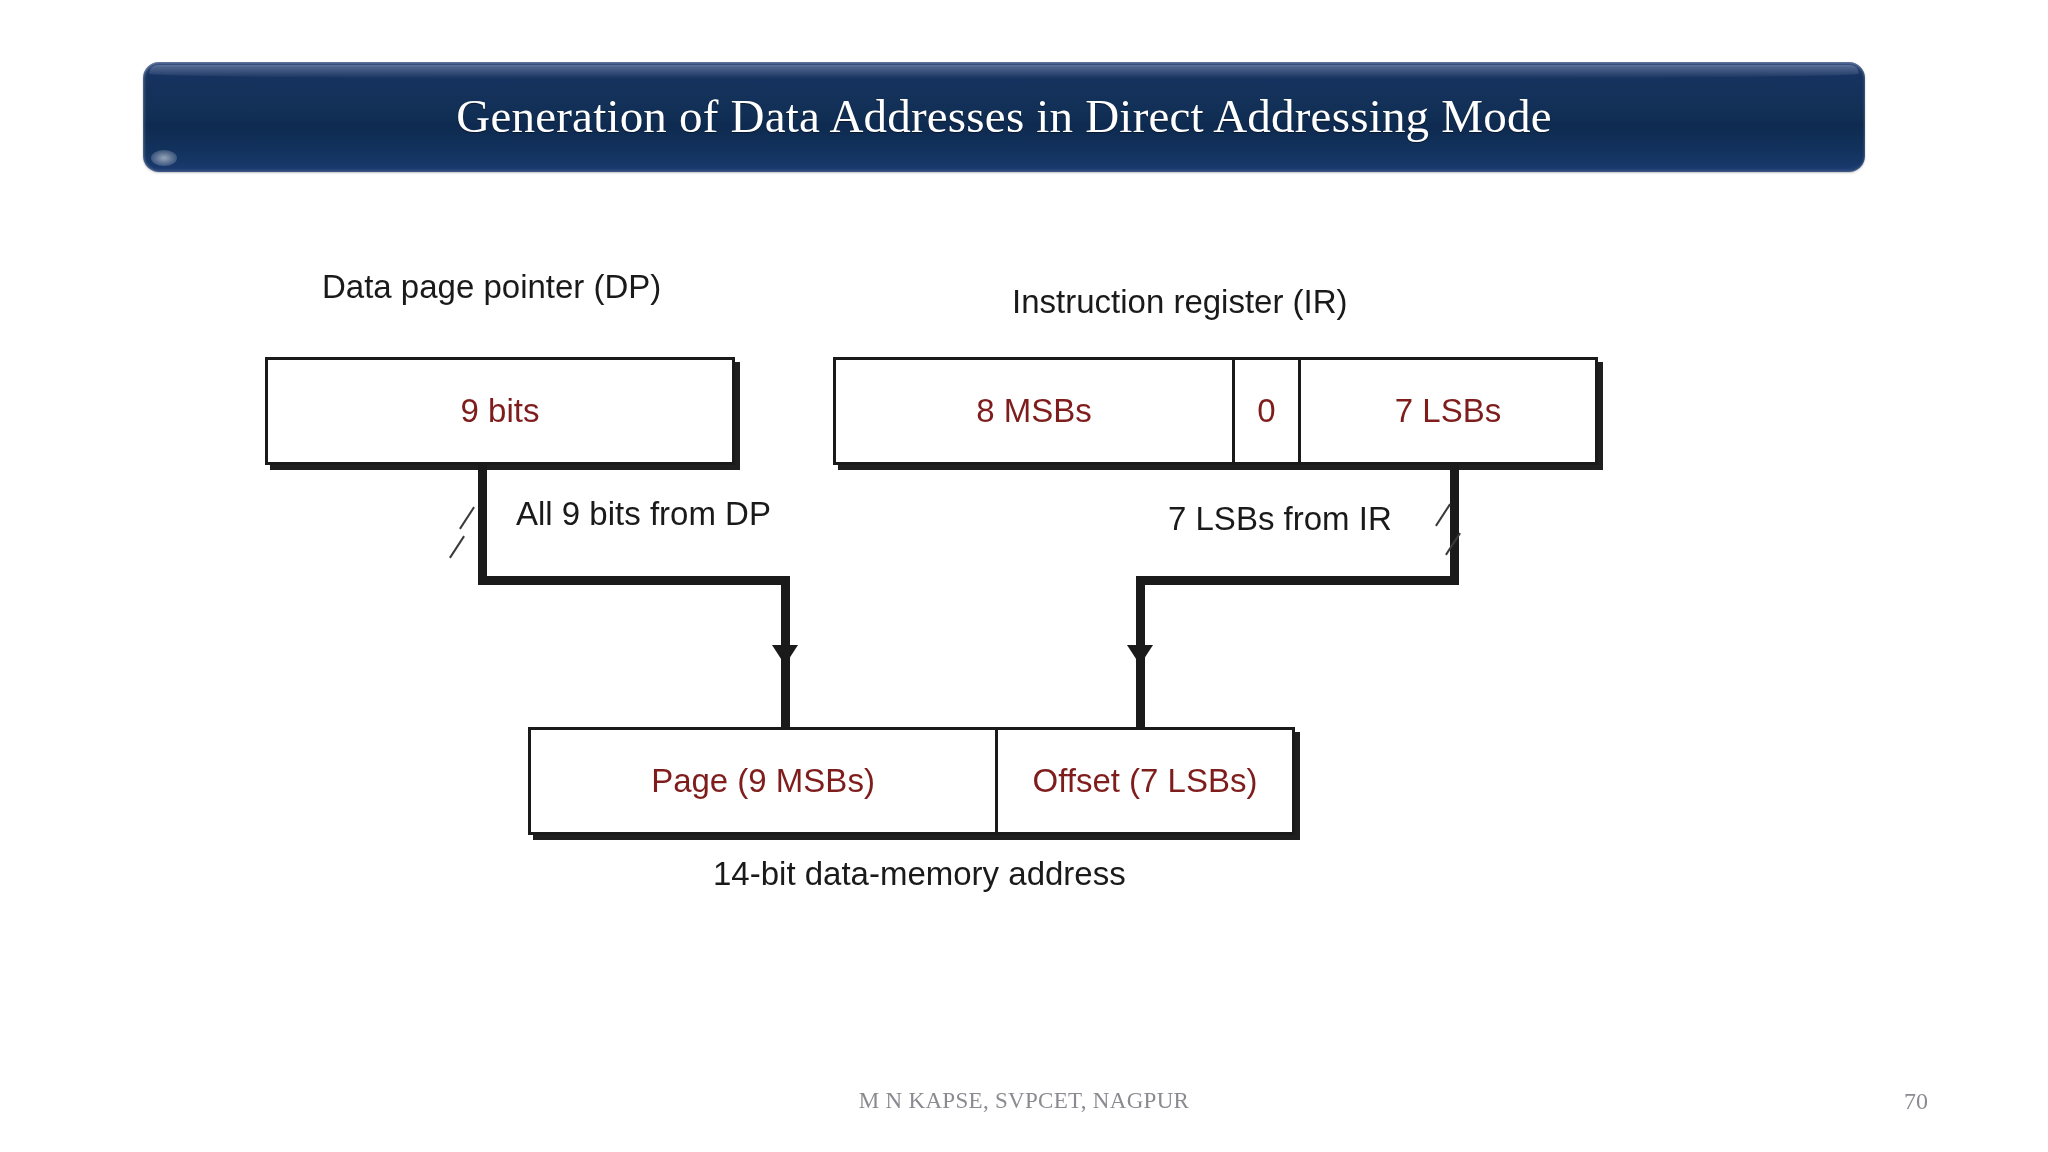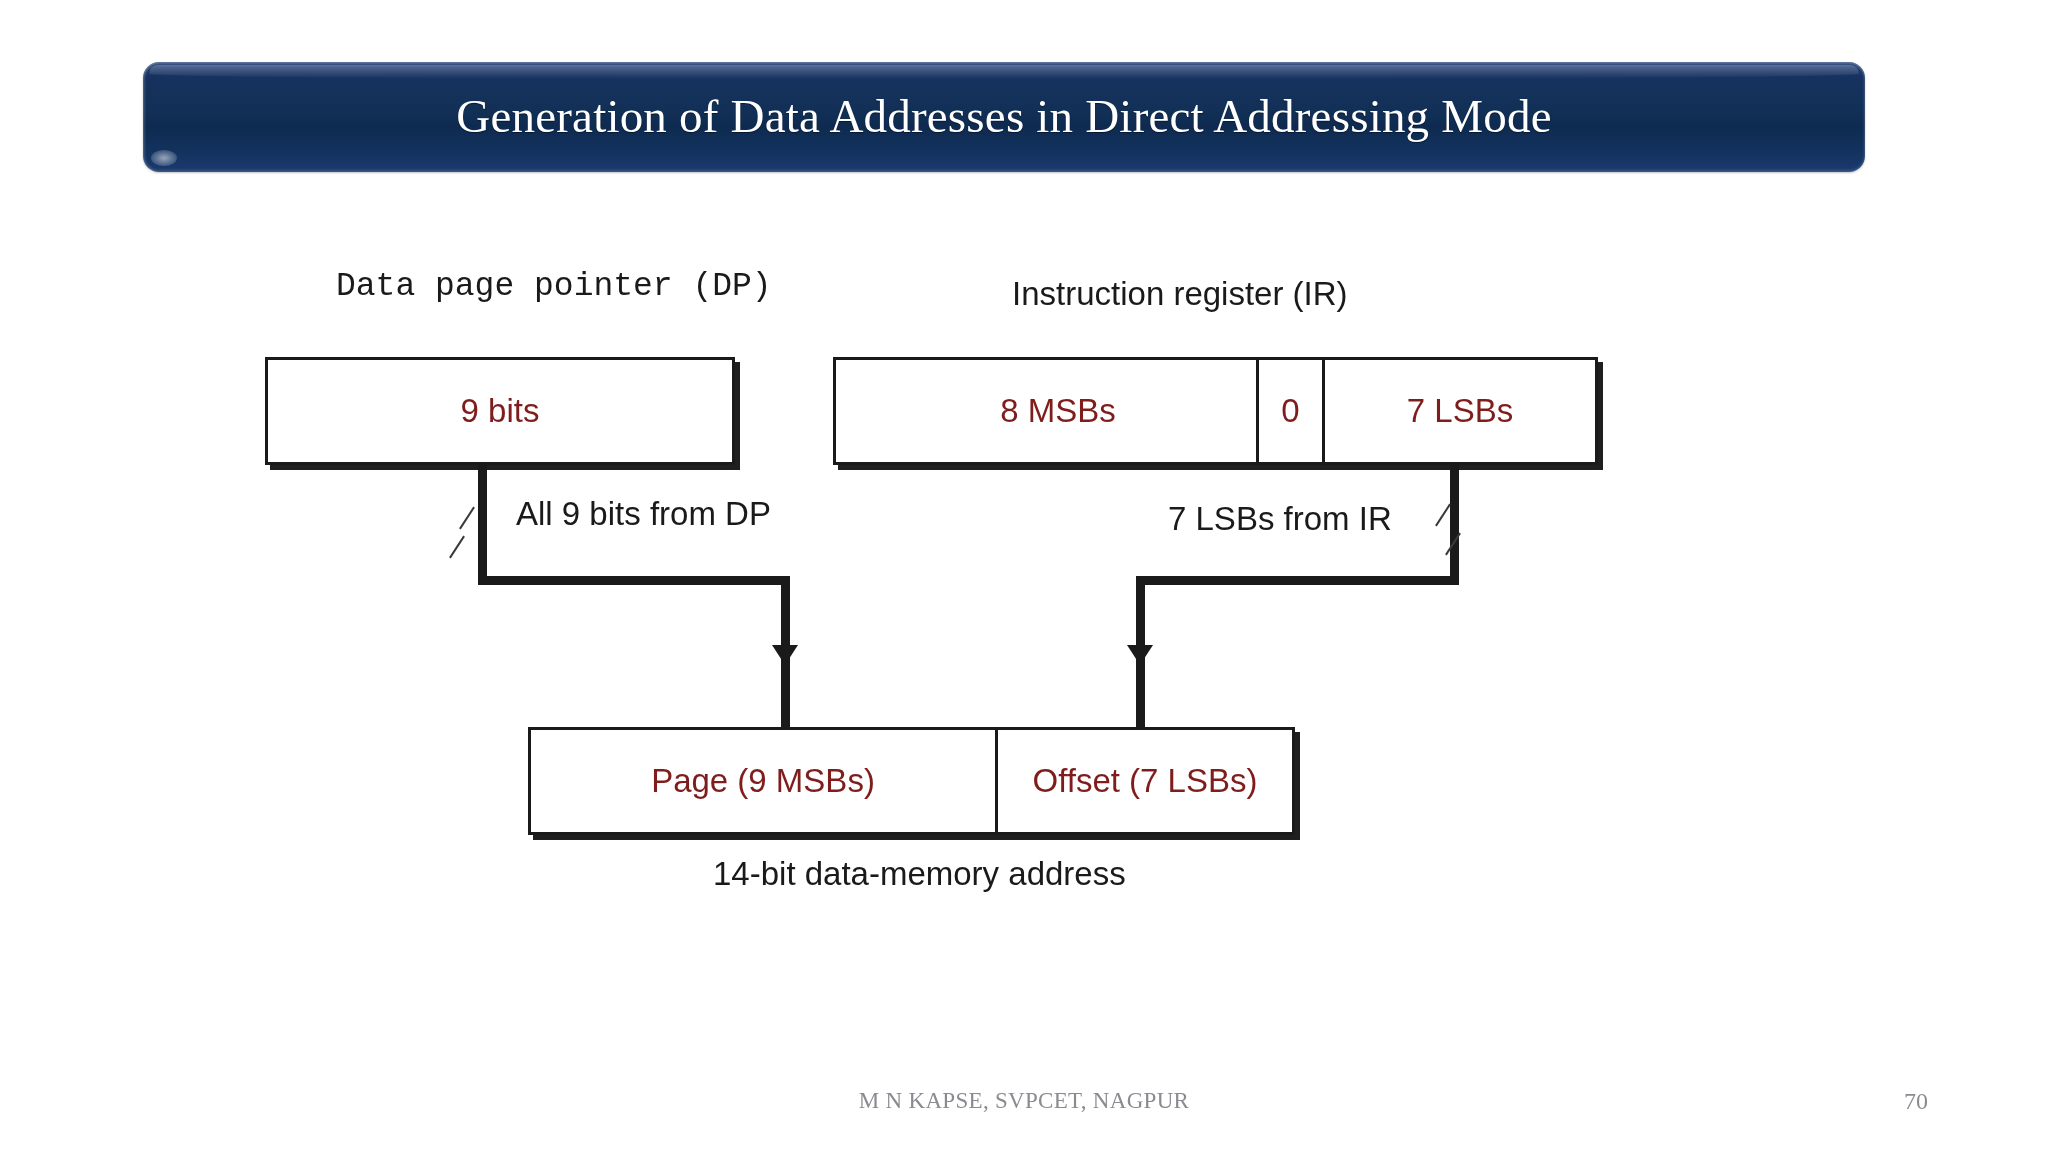--- a/index.html
+++ b/index.html
@@ -152,29 +152,29 @@
 </style>
 </head>
 <body>
 
 <div id="title-banner">
   <div id="title-text">Generation of Data Addresses in Direct Addressing Mode</div>
 </div>
 
 <div id="diagram">
 
-  <div class="dlabel" style="left:336px; top:268px;font-family:Liberation Mono, monospace;">Data page pointer (DP)</div>
-
-  <div class="dlabel" style="left:1012px; top:275px;text-align:center;">Instruction register (IR)</div>
+  <div class="dlabel" style="left:322px; top:268px;">Data page pointer (DP)</div>
+
+  <div class="dlabel" style="left:1012px; top:283px;text-align:center;">Instruction register (IR)</div>
 
   <div class="regbox" style="left:265px; top:357px; width:470px; height:108px;">
     <div class="regcell" style="flex:1 1 100%;">9 bits</div>
   </div>
 
-  <div class="regbox" style="left:833px; top:357px; width:765px; height:108px;padding-left:24px;">
+  <div class="regbox" style="left:833px; top:357px; width:765px; height:108px;">
     <div class="regcell" style="flex:0 0 396px;">8 MSBs</div>
     <div class="regcell" style="flex:0 0 66px;">0</div>
     <div class="regcell" style="flex:1 1 auto;">7 LSBs</div>
   </div>
 
   <div class="wire" style="left:478px; top:465px; width:9px; height:120px;"></div>
   <div class="wire" style="left:478px; top:576px; width:312px; height:9px;"></div>
   <div class="wire" style="left:781px; top:576px; width:9px; height:155px;"></div>
   <div class="arrowhead" style="left:772px; top:645px;"></div>
   <div class="tick" style="left:466px; top:505px;"></div>

